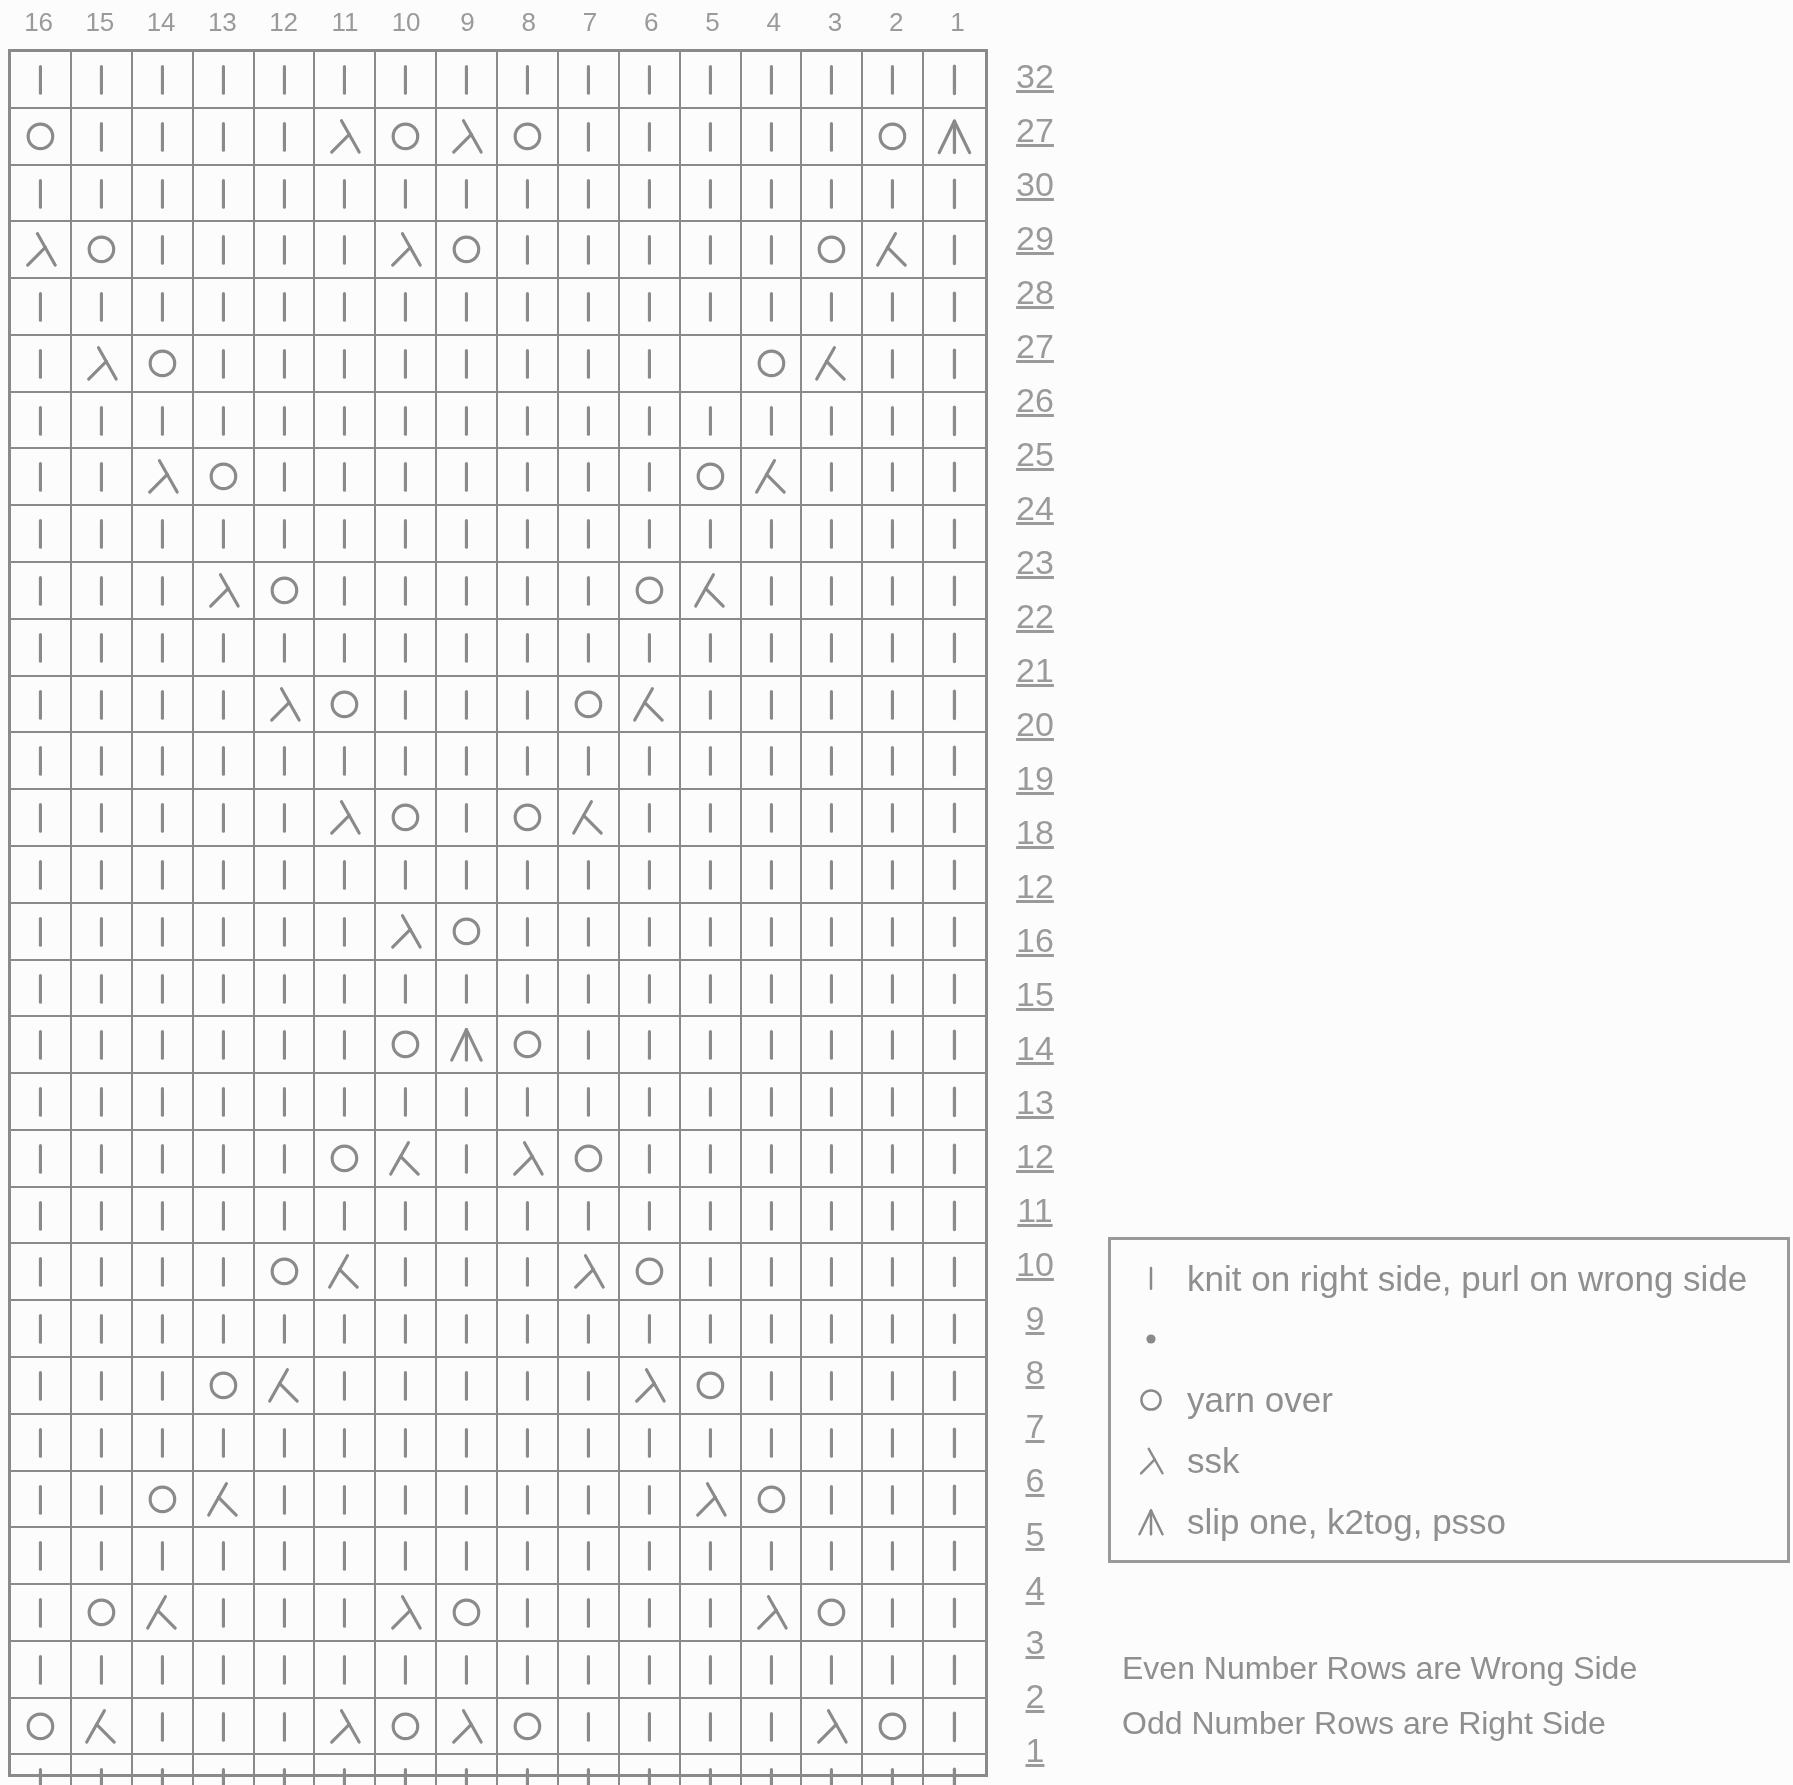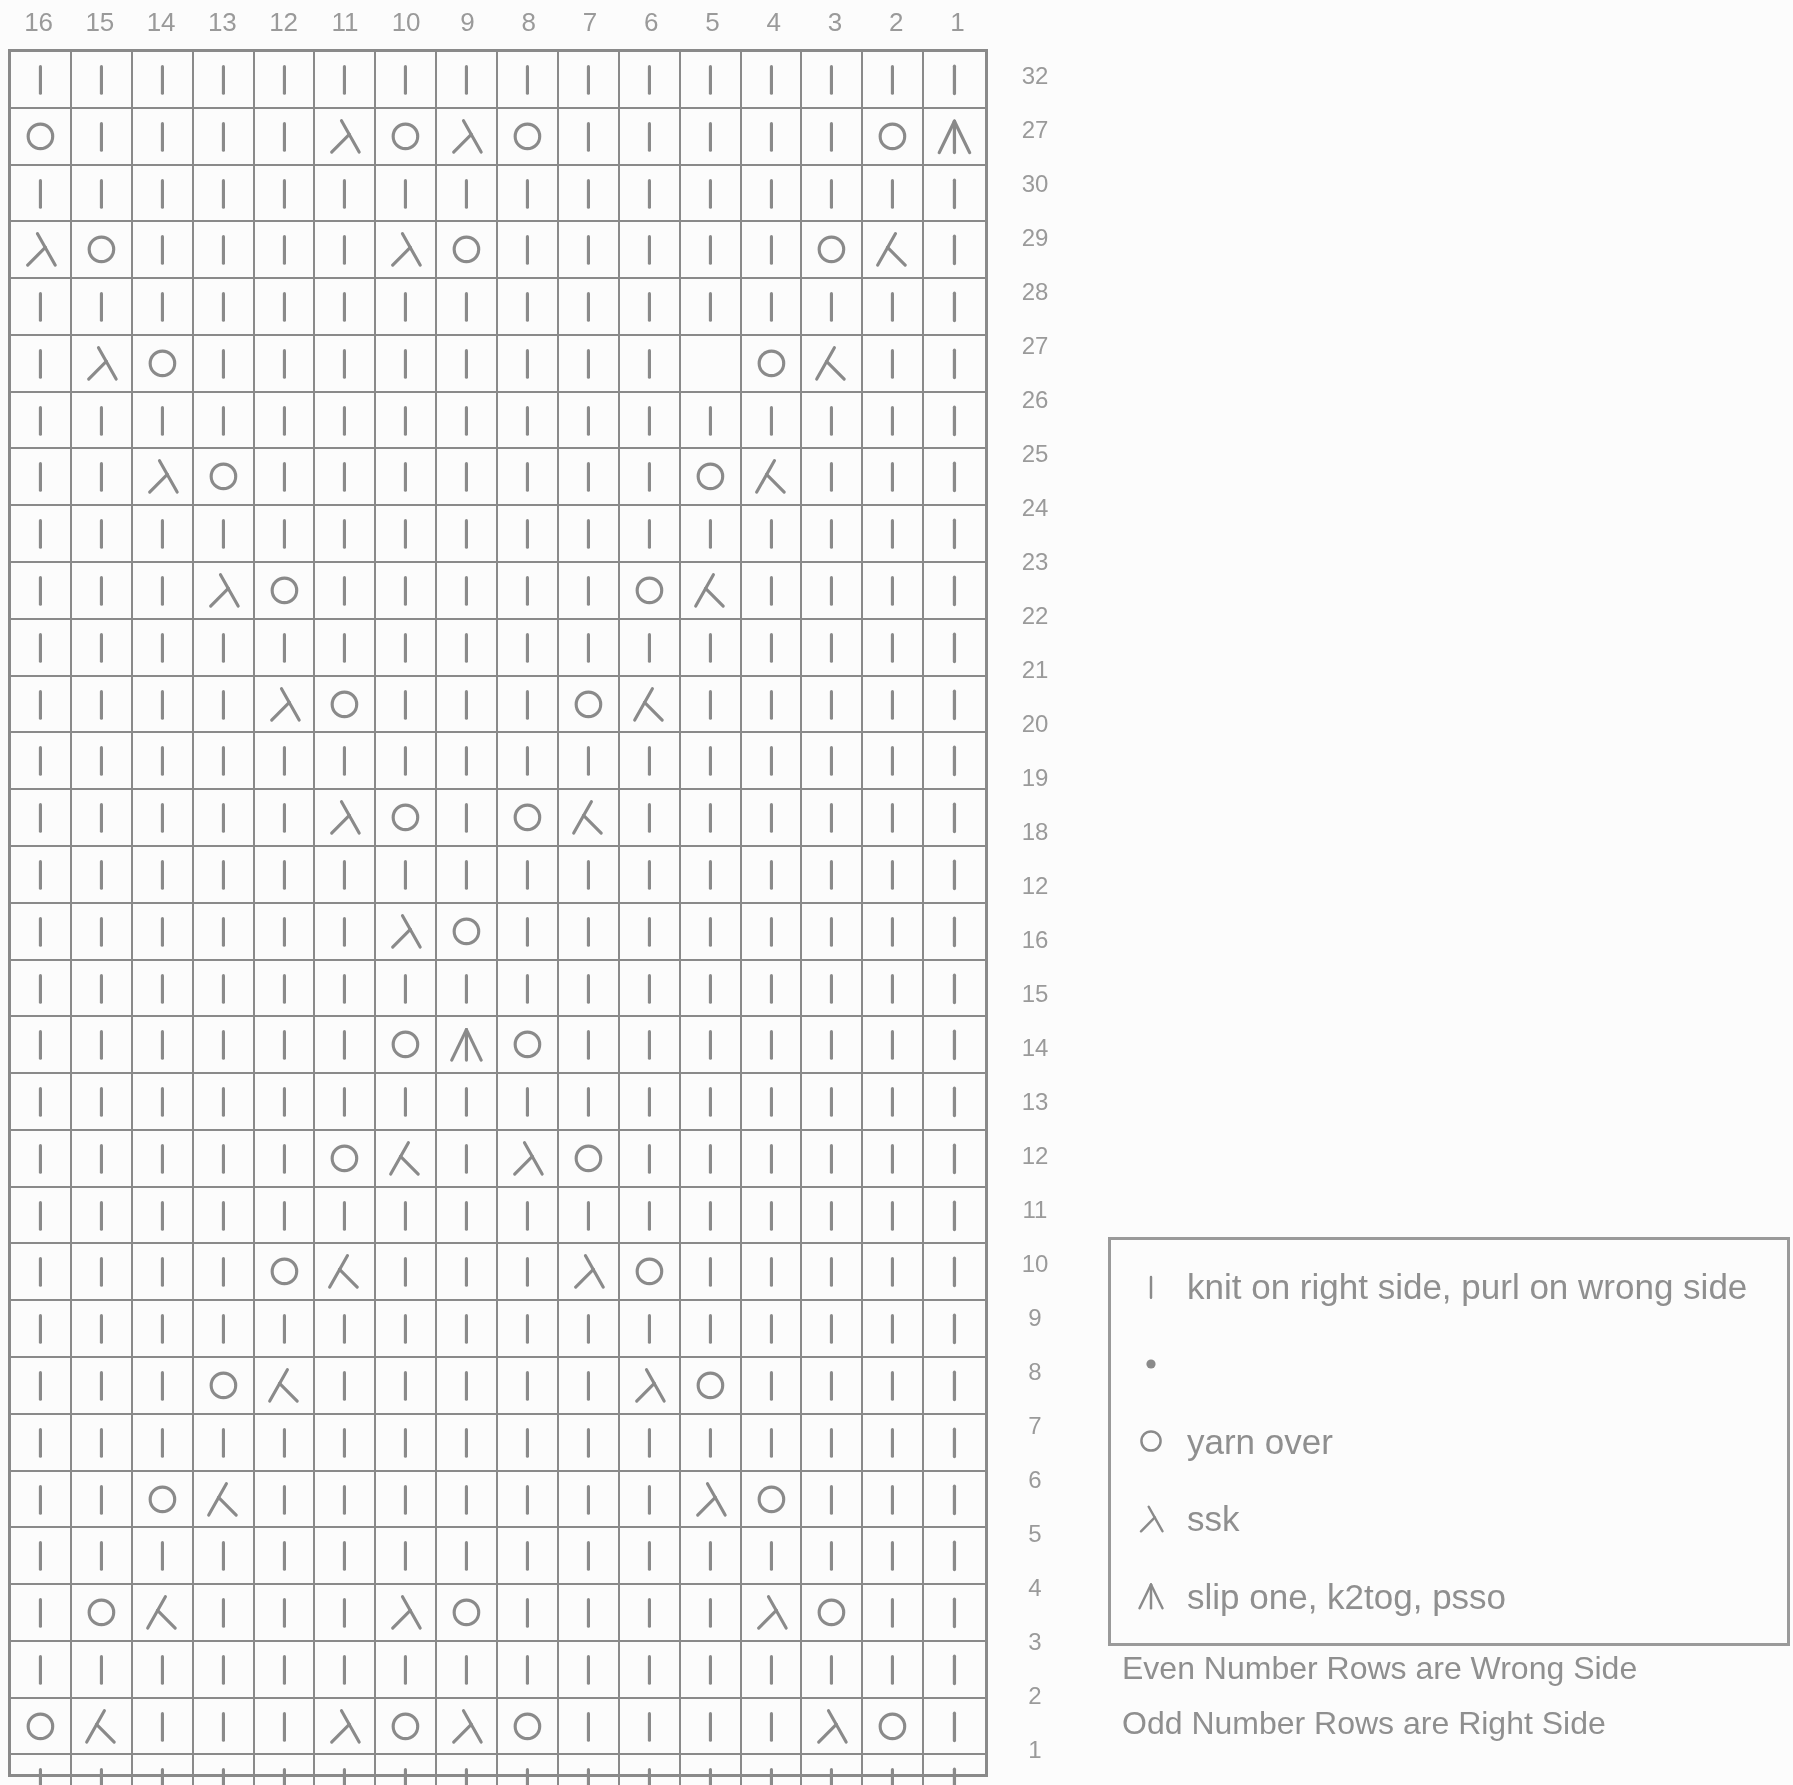--- a/index.html
+++ b/index.html
@@ -43,25 +43,25 @@
   .cell svg{width:100%;height:100%;display:block;}
   .sym-stroke{stroke:var(--ink);stroke-width:3.2;fill:none;stroke-linecap:round;}
   .sym-fill{fill:var(--ink);}
   
   #row-numbers{
     position:absolute;left:1002px;top:49px;width:66px;height:1728px;
     display:flex;flex-direction:column;
   }
   .row-num{
     flex:1;display:flex;align-items:center;justify-content:center;
-    font-size:24px;color:var(--label);
+    font-size:34px;color:var(--label);text-decoration:underline;
   }
   
   #legend-box{
-    position:absolute;left:1108px;top:1237px;width:682px;height:409px;
+    position:absolute;left:1108px;top:1237px;width:682px;height:326px;
     border:3px solid var(--label);
     display:flex;flex-direction:column;justify-content:space-around;
     padding:8px 0 8px 14px;
     background:var(--bg);
   }
   .legend-item{
     display:flex;align-items:center;
     font-size:35px;color:var(--text);
     line-height:1;
   }

